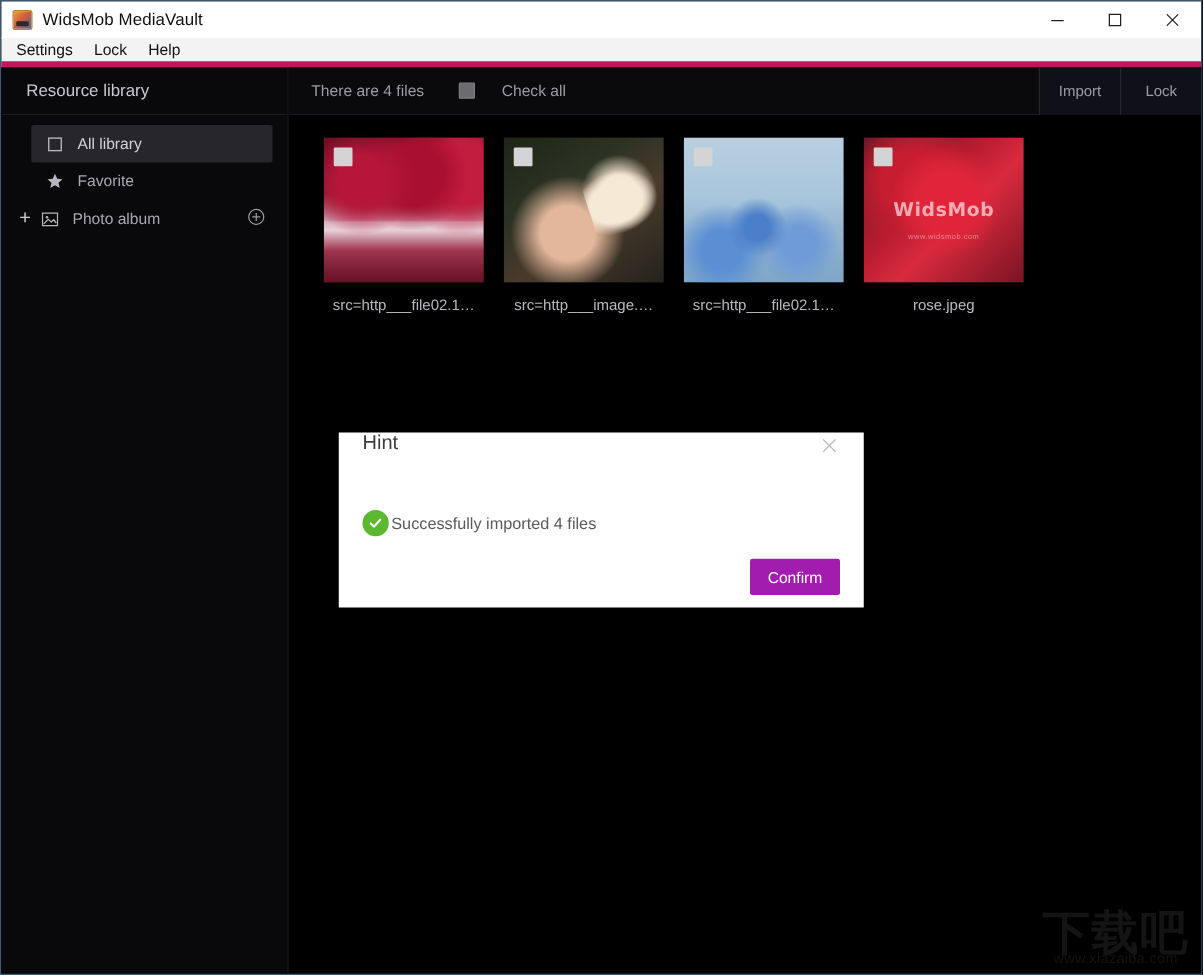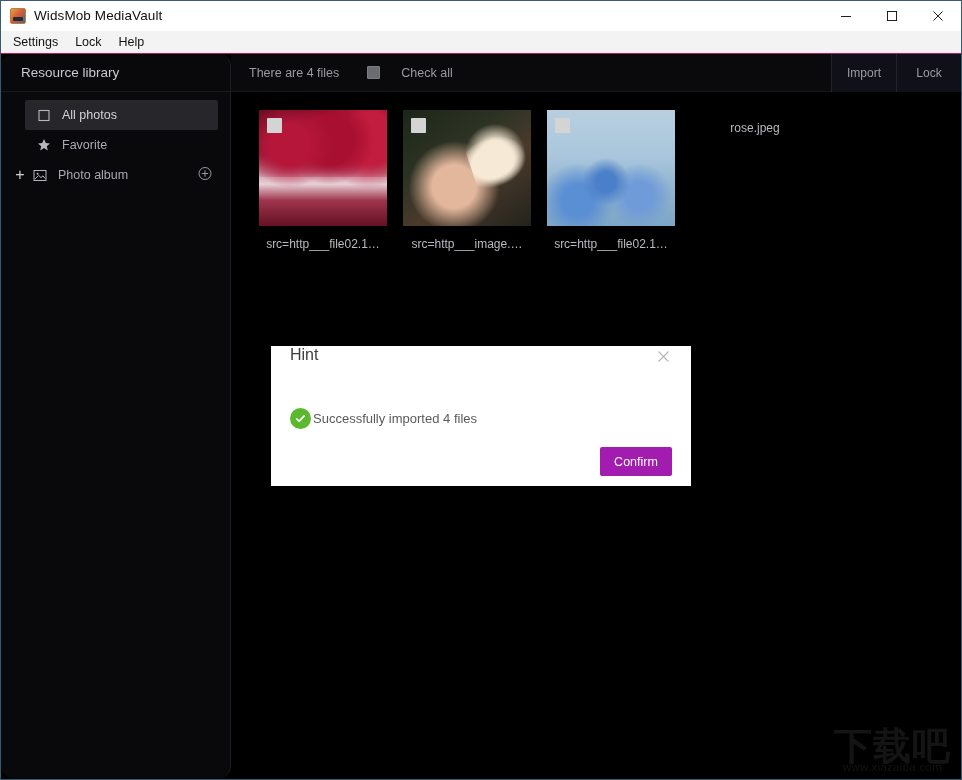--- a/index.html
+++ b/index.html
@@ -67,21 +67,21 @@
   }
   .win-btn svg { display: block; }
 
   
   .menubar {
     height: 23px;
     background: #f3f3f3;
     display: flex;
     align-items: center;
     padding-left: 8px;
-    border-bottom: 1px solid #be185d;
+    border-bottom: 5px solid #be185d;
   }
   .menu-item {
     font-size: 12.5px;
     color: #111;
     padding: 2px 9px 3px 4px;
     margin-right: 4px;
     white-space: nowrap;
   }
 
   
@@ -91,21 +91,20 @@
     background: #000;
   }
 
   
   .sidebar {
     width: 230px;
     flex: 0 0 230px;
     background: #09090b;
     border-right: 1px solid #1d1d22;
     position: relative;
-    border-radius: 12px;
   }
   .sidebar-header {
     height: 38px;
     display: flex;
     align-items: center;
     padding-left: 20px;
     font-size: 13.5px;
     color: #c9c9cf;
     border-bottom: 1px solid #1a1a1f;
   }
@@ -445,21 +444,21 @@
     <div class="sidebar">
       <div class="sidebar-header">Resource library</div>
       <div class="nav-list">
 
         <div class="nav-row indent selected">
           <span class="nav-icon">
             <svg width="13" height="13" viewBox="0 0 13 13">
                 <rect x="1" y="1.5" width="10" height="10" fill="none" stroke="currentColor" stroke-width="1.1"></rect>
               </svg>
           </span>
-          <span class="nav-label">All photos</span>
+          <span class="nav-label">All library</span>
         </div>
 
         <div class="nav-row indent">
           <span class="nav-icon">
             <svg width="14" height="14" viewBox="0 0 14 14">
                 <polygon points="7,1 8.8,5 13,5.4 9.8,8.2 10.8,12.4 7,10.1 3.2,12.4 4.2,8.2 1,5.4 5.2,5" fill="currentColor"></polygon>
               </svg>
           </span>
           <span class="nav-label">Favorite</span>
         </div>
@@ -520,20 +519,28 @@
 
         <div class="cell">
           <div class="thumb">
             <span class="thumb-cb"></span>
             <span class="thumb-art art-blue"></span>
           </div>
           <div class="cell-label">src=http___file02.1…</div>
         </div>
 
         <div class="cell">
+          <div class="thumb">
+            <span class="thumb-cb"></span>
+            <span class="thumb-art art-redrose"></span>
+            <span class="thumb-watermark">
+              <span class="wm-main">WidsMob</span><br>
+              <span class="wm-sub">www.widsmob.com</span>
+            </span>
+          </div>
           <div class="cell-label">rose.jpeg</div>
         </div>
 
       </div>
 
     </div>
   </div>
 
   <div class="page-watermark">
     <div class="wm-cn">下载吧</div>

